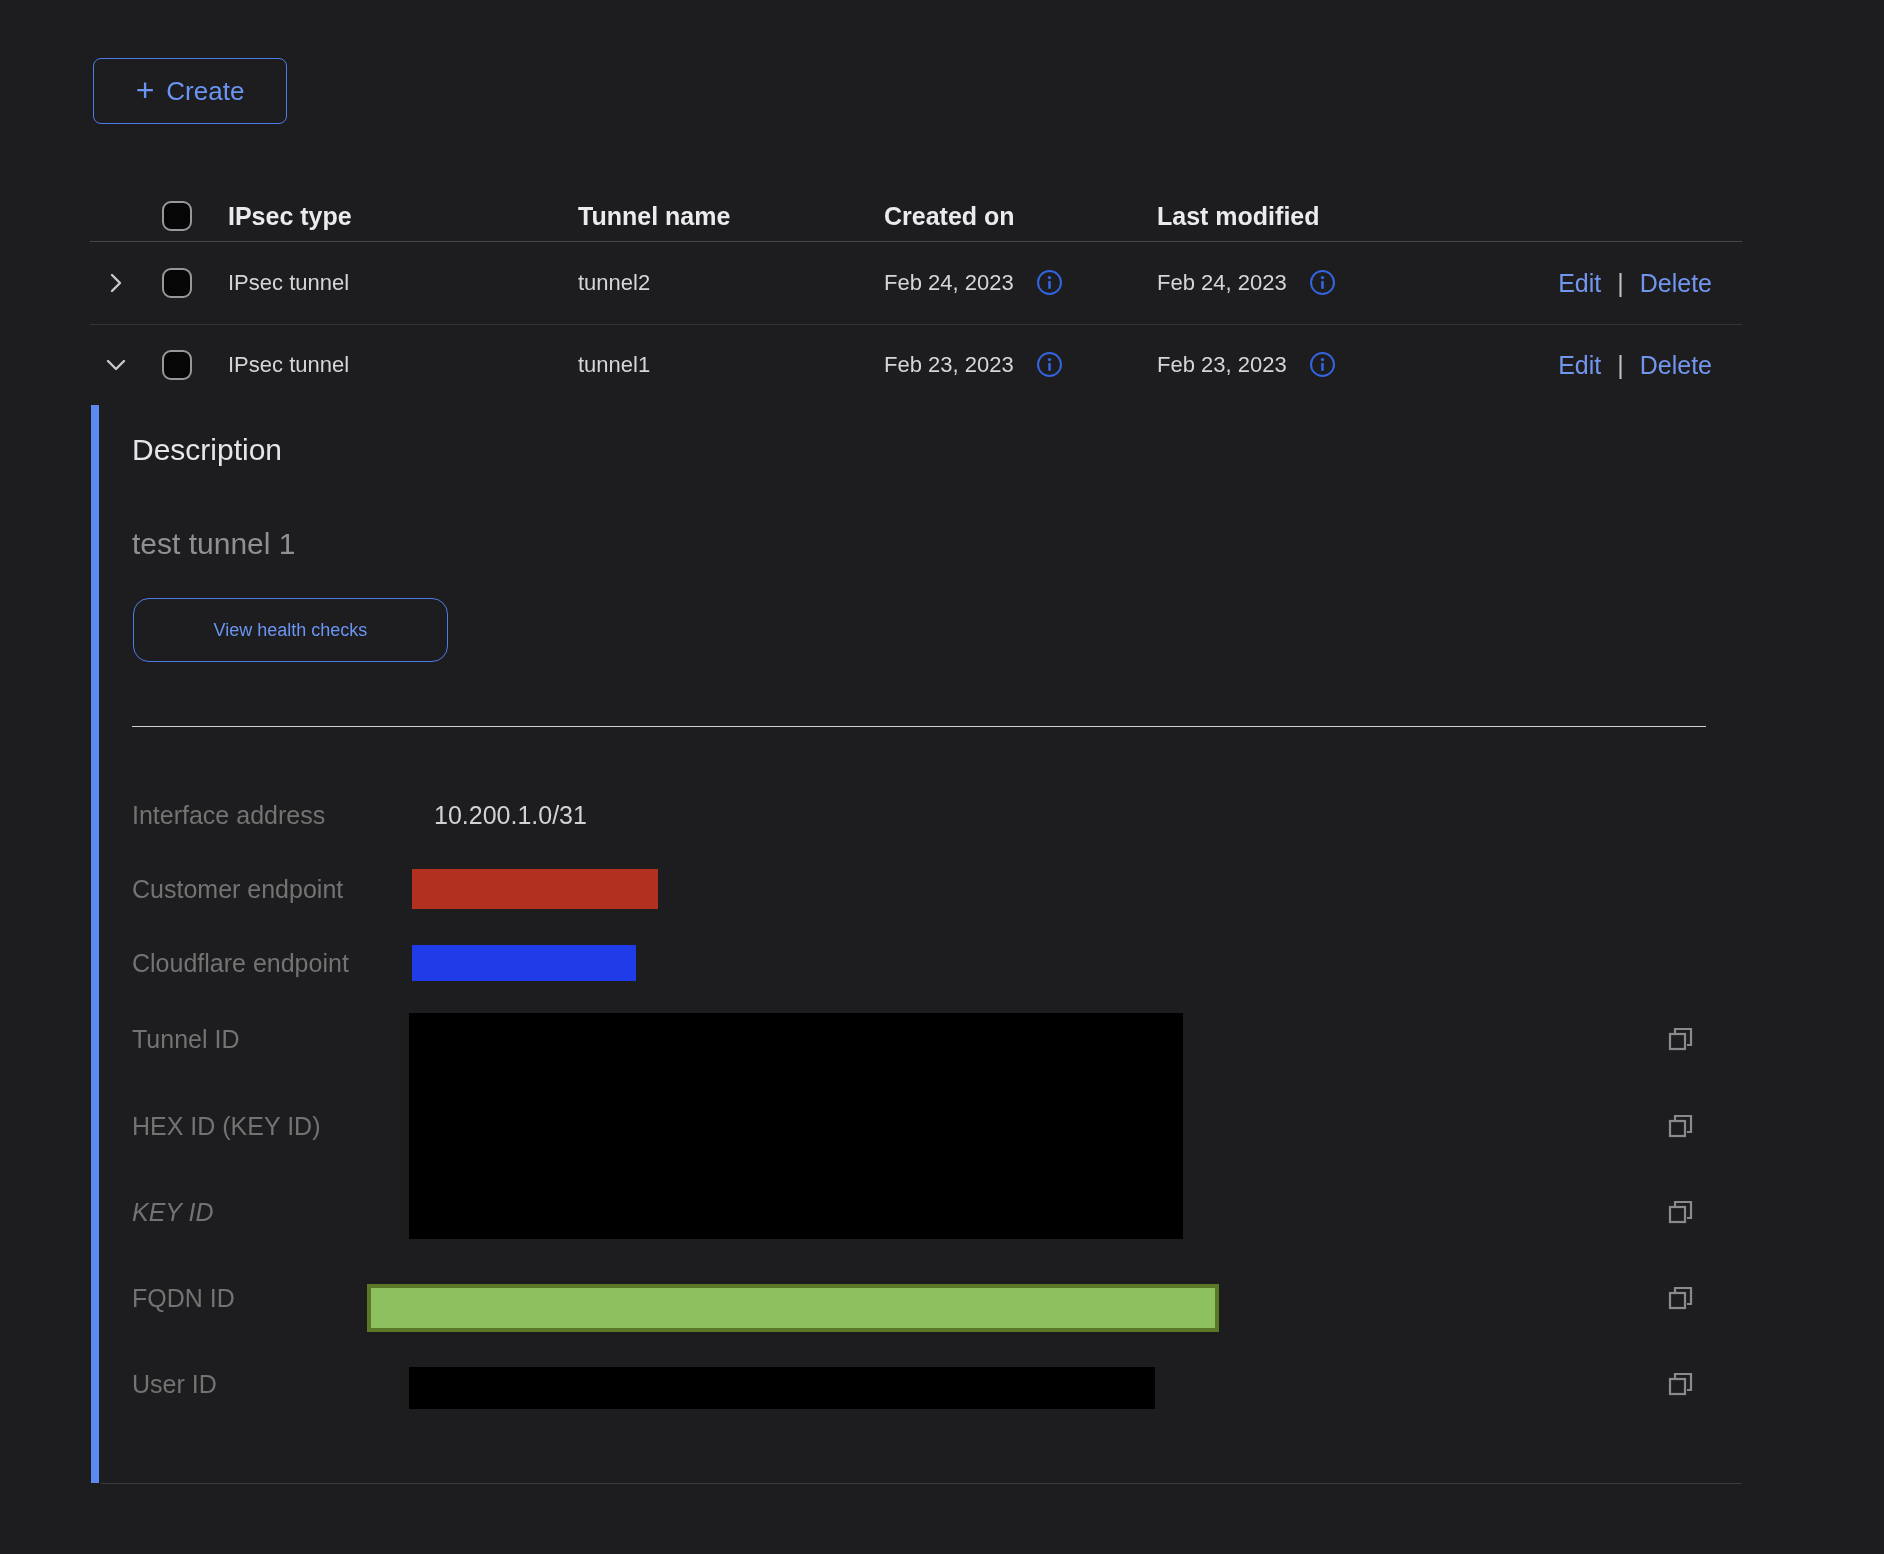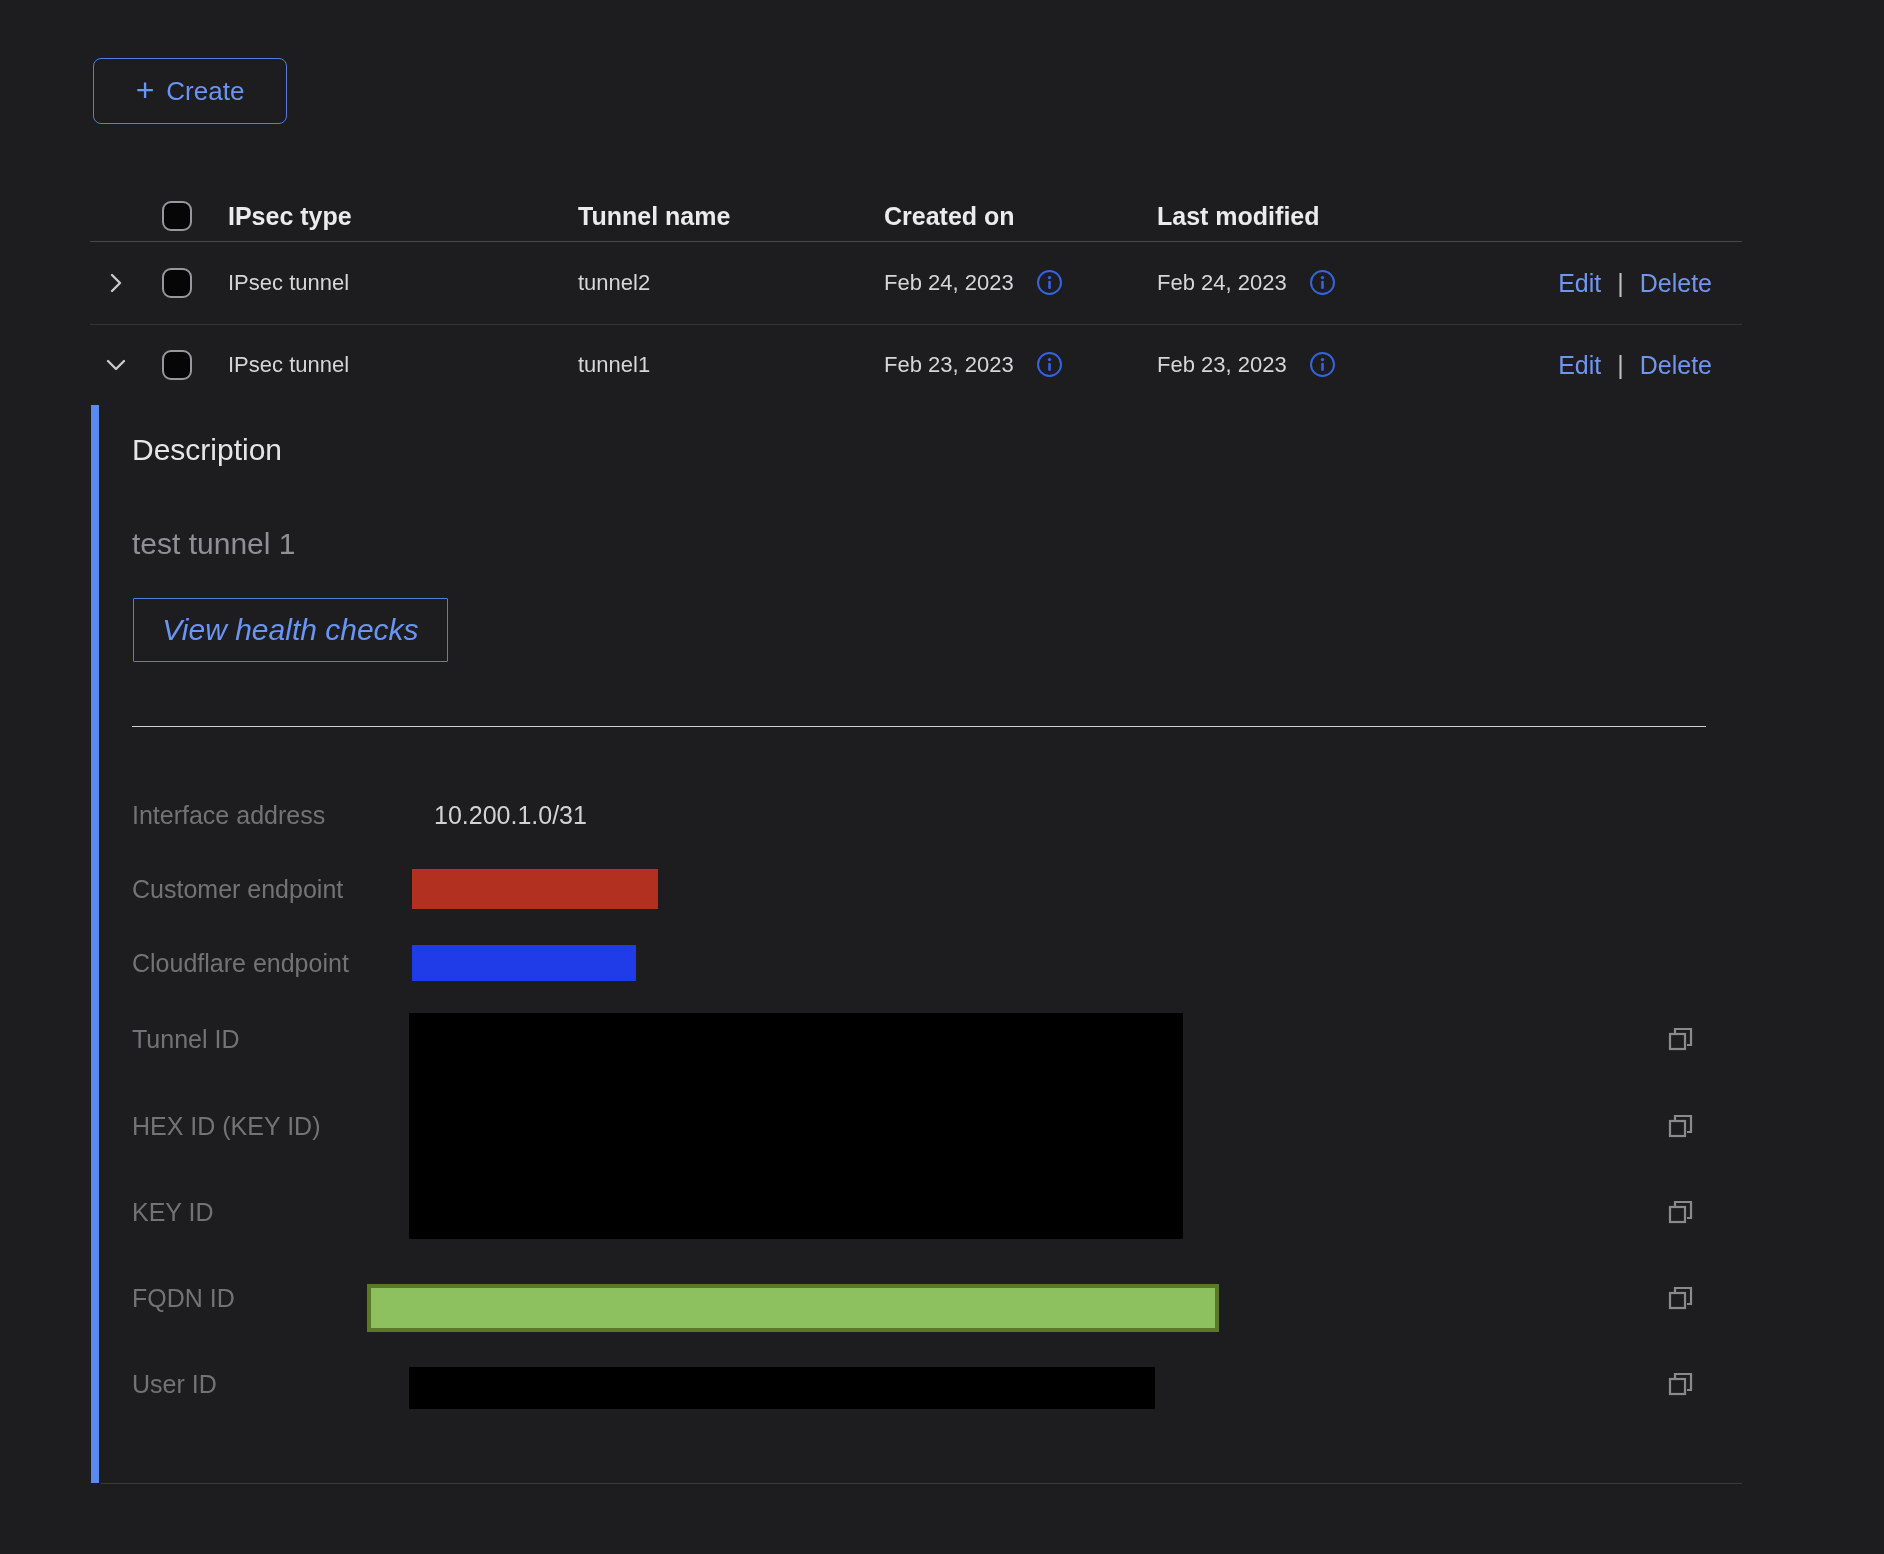--- a/index.html
+++ b/index.html
@@ -48,22 +48,22 @@
   .pipe{color:#bfbfc4;font-size:25px;}
   .info-btn{background:none;border:none;padding:0;width:28px;height:28px;cursor:pointer;display:flex;}
   
   .expand-bar{position:absolute;left:91px;top:405px;width:8px;height:1078px;background:#5b8bf0;}
   .panel-bottom{position:absolute;left:101px;top:1483px;width:1641px;height:1px;background:#3a3a3e;}
   .p-abs{position:absolute;white-space:nowrap;}
   .desc-label{left:132px;top:433px;font-size:30px;font-weight:500;color:#e6e6e8;}
   .desc-value{left:132px;top:527px;font-size:30px;color:#8f8f94;}
   .btn-health{
     position:absolute;left:133px;top:598px;width:315px;height:64px;
-    background:transparent;border:1.5px solid #4e7de6;border-radius:1px;
-    color:#6a95f2;font-size:30px;cursor:pointer;font-family:inherit;font-style:italic;
+    background:transparent;border:1.5px solid #4e7de6;border-radius:16px;
+    color:#6a95f2;font-size:18px;cursor:pointer;font-family:inherit;
   }
   .panel-divider{position:absolute;left:132px;top:726px;width:1574px;height:1px;background:#cfcfd2;}
   .f-label{font-size:25px;color:#737373;height:36px;line-height:36px;left:132px;}
   .f-value{font-size:25px;color:#d2d2d5;height:36px;line-height:36px;}
   .redact{position:absolute;}
   .r-red{left:412px;top:869px;width:246px;height:40px;background:#b1301f;}
   .r-blue{left:412px;top:945px;width:224px;height:36px;background:#1f3ce8;}
   .r-black-big{left:409px;top:1013px;width:774px;height:226px;background:#000;}
   .r-green{left:367px;top:1284px;width:844px;height:40px;background:#8dc05e;border:4px solid #5a7827;}
   .r-black-user{left:409px;top:1367px;width:746px;height:42px;background:#000;}
@@ -181,21 +181,21 @@
   <div class="p-abs f-value" style="left:434px;top:797px;">10.200.1.0/31</div>
 
   <div class="p-abs f-label" style="top:871px;">Customer endpoint</div>
   <div class="redact r-red"></div>
 
   <div class="p-abs f-label" style="top:945px;">Cloudflare endpoint</div>
   <div class="redact r-blue"></div>
 
   <div class="p-abs f-label" style="top:1021px;">Tunnel ID</div>
   <div class="p-abs f-label" style="top:1108px;">HEX ID (KEY ID)</div>
-  <div class="p-abs f-label" style="top:1194px;">KEY ID</div>
+  <div class="p-abs f-label" style="top:1194px;font-style:italic;">KEY ID</div>
   <div class="redact r-black-big"></div>
 
   <div class="p-abs f-label" style="top:1280px;">FQDN ID</div>
   <div class="redact r-green"></div>
 
   <div class="p-abs f-label" style="top:1366px;">User ID</div>
   <div class="redact r-black-user"></div>
 
   <button class="copy-btn" style="top:1023px;">
     <svg width="32" height="32" viewBox="0 0 32 32" fill="none" stroke="#8a8a8e" stroke-width="2.2">

